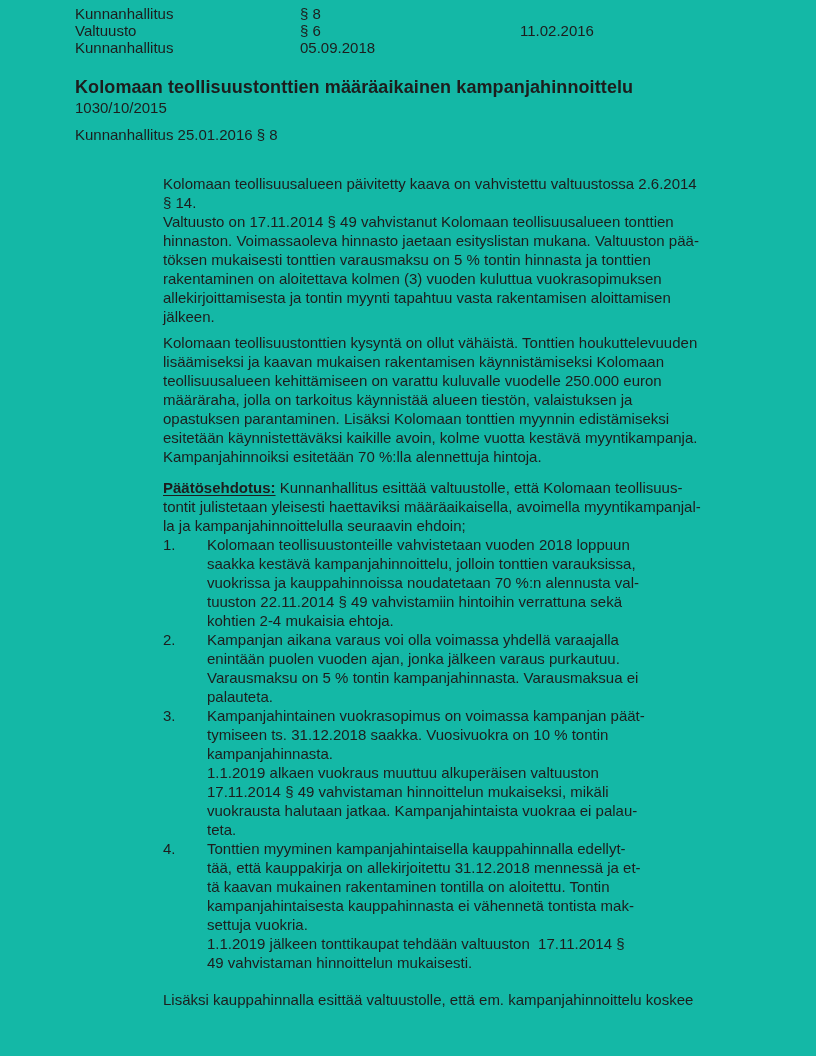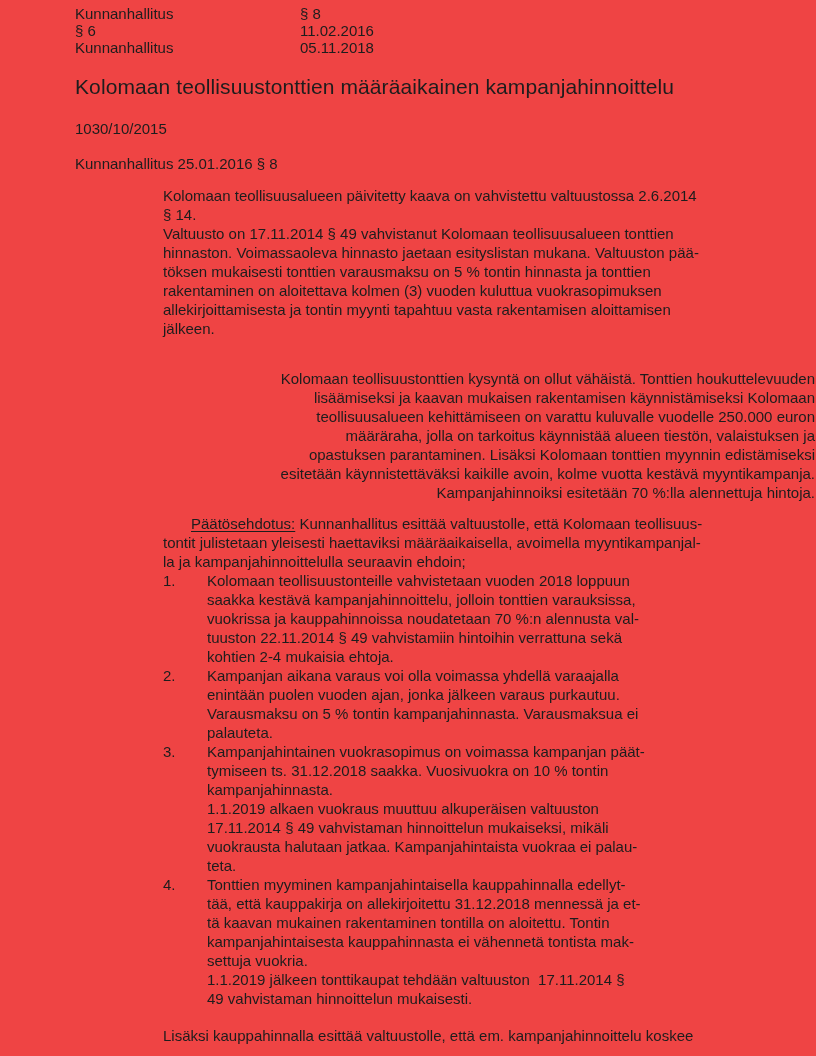--- a/index.html
+++ b/index.html
@@ -4,89 +4,89 @@
 <style>
   html, body {
     margin: 0;
     padding: 0;
     background: #ffffff;
   }
   .page {
     position: relative;
     width: 816px;
     height: 1056px;
-    background: #ef4444;
+    background: #14b8a6;
     box-sizing: border-box;
-    padding: 5px 1px 0 75px;
+    padding: 5px 16px 0 75px;
     overflow: hidden;
     font-family: "Liberation Sans", sans-serif;
     font-size: 15px;
     line-height: 19px;
     color: #1d1d1d;
     -webkit-font-smoothing: antialiased;
   }
   
   .history .hrow {
     display: grid;
     grid-template-columns: 225px 220px auto;
     line-height: 17px;
   }
   
   .title {
     margin: 20px 0 0 0;
-    font-size: 21px;
+    font-size: 18px;
     line-height: 22px;
-    font-weight: normal;
+    font-weight: bold;
     letter-spacing: 0.1px;
   }
-  .case-number { margin-top: 21px; }
-  .handling-line { margin-top: 16px; }
+  .case-number { }
+  .handling-line { margin-top: 8px; }
 
   
   .para {
     margin: 0 0 0 88px;
   }
   .pre { white-space: pre; }
-  .mt-p1 { margin-top: 13px; }
+  .mt-p1 { margin-top: 30px; }
   .mt-p2 { margin-top: 0; }
-  .mt-p3 { margin-top: 31px; text-align: right; }
+  .mt-p3 { margin-top: 7px; }
   .mt-dec { margin-top: 12px; }
   .mt-close { margin-top: 18px; }
 
   .decision-label {
-    font-weight: normal;
+    font-weight: bold;
     text-decoration: underline;
     text-underline-offset: 2px;
-    margin-left: 28px;
   }
 
   
   .item {
     display: grid;
     grid-template-columns: 44px auto;
     margin-left: 88px;
   }
 </style>
 </head>
 <body>
 
 <div class="page">
 
   <div class="history">
     <div class="hrow">
       <span>Kunnanhallitus</span>
       <span>§ 8</span>
     </div>
     <div class="hrow">
+      <span>Valtuusto</span>
       <span>§ 6</span>
       <span>11.02.2016</span>
     </div>
     <div class="hrow">
       <span>Kunnanhallitus</span>
-      <span>05.11.2018</span>
+      <span>05.09.2018</span>
     </div>
   </div>
 
   <h1 class="title">Kolomaan teollisuustonttien määräaikainen kampanjahinnoittelu</h1>
 
   <div class="case-number">1030/10/2015</div>
 
   <div class="handling-line">Kunnanhallitus 25.01.2016 § 8</div>
 
   <p class="para pre mt-p1">Kolomaan teollisuusalueen päivitetty kaava on vahvistettu valtuustossa 2.6.2014

